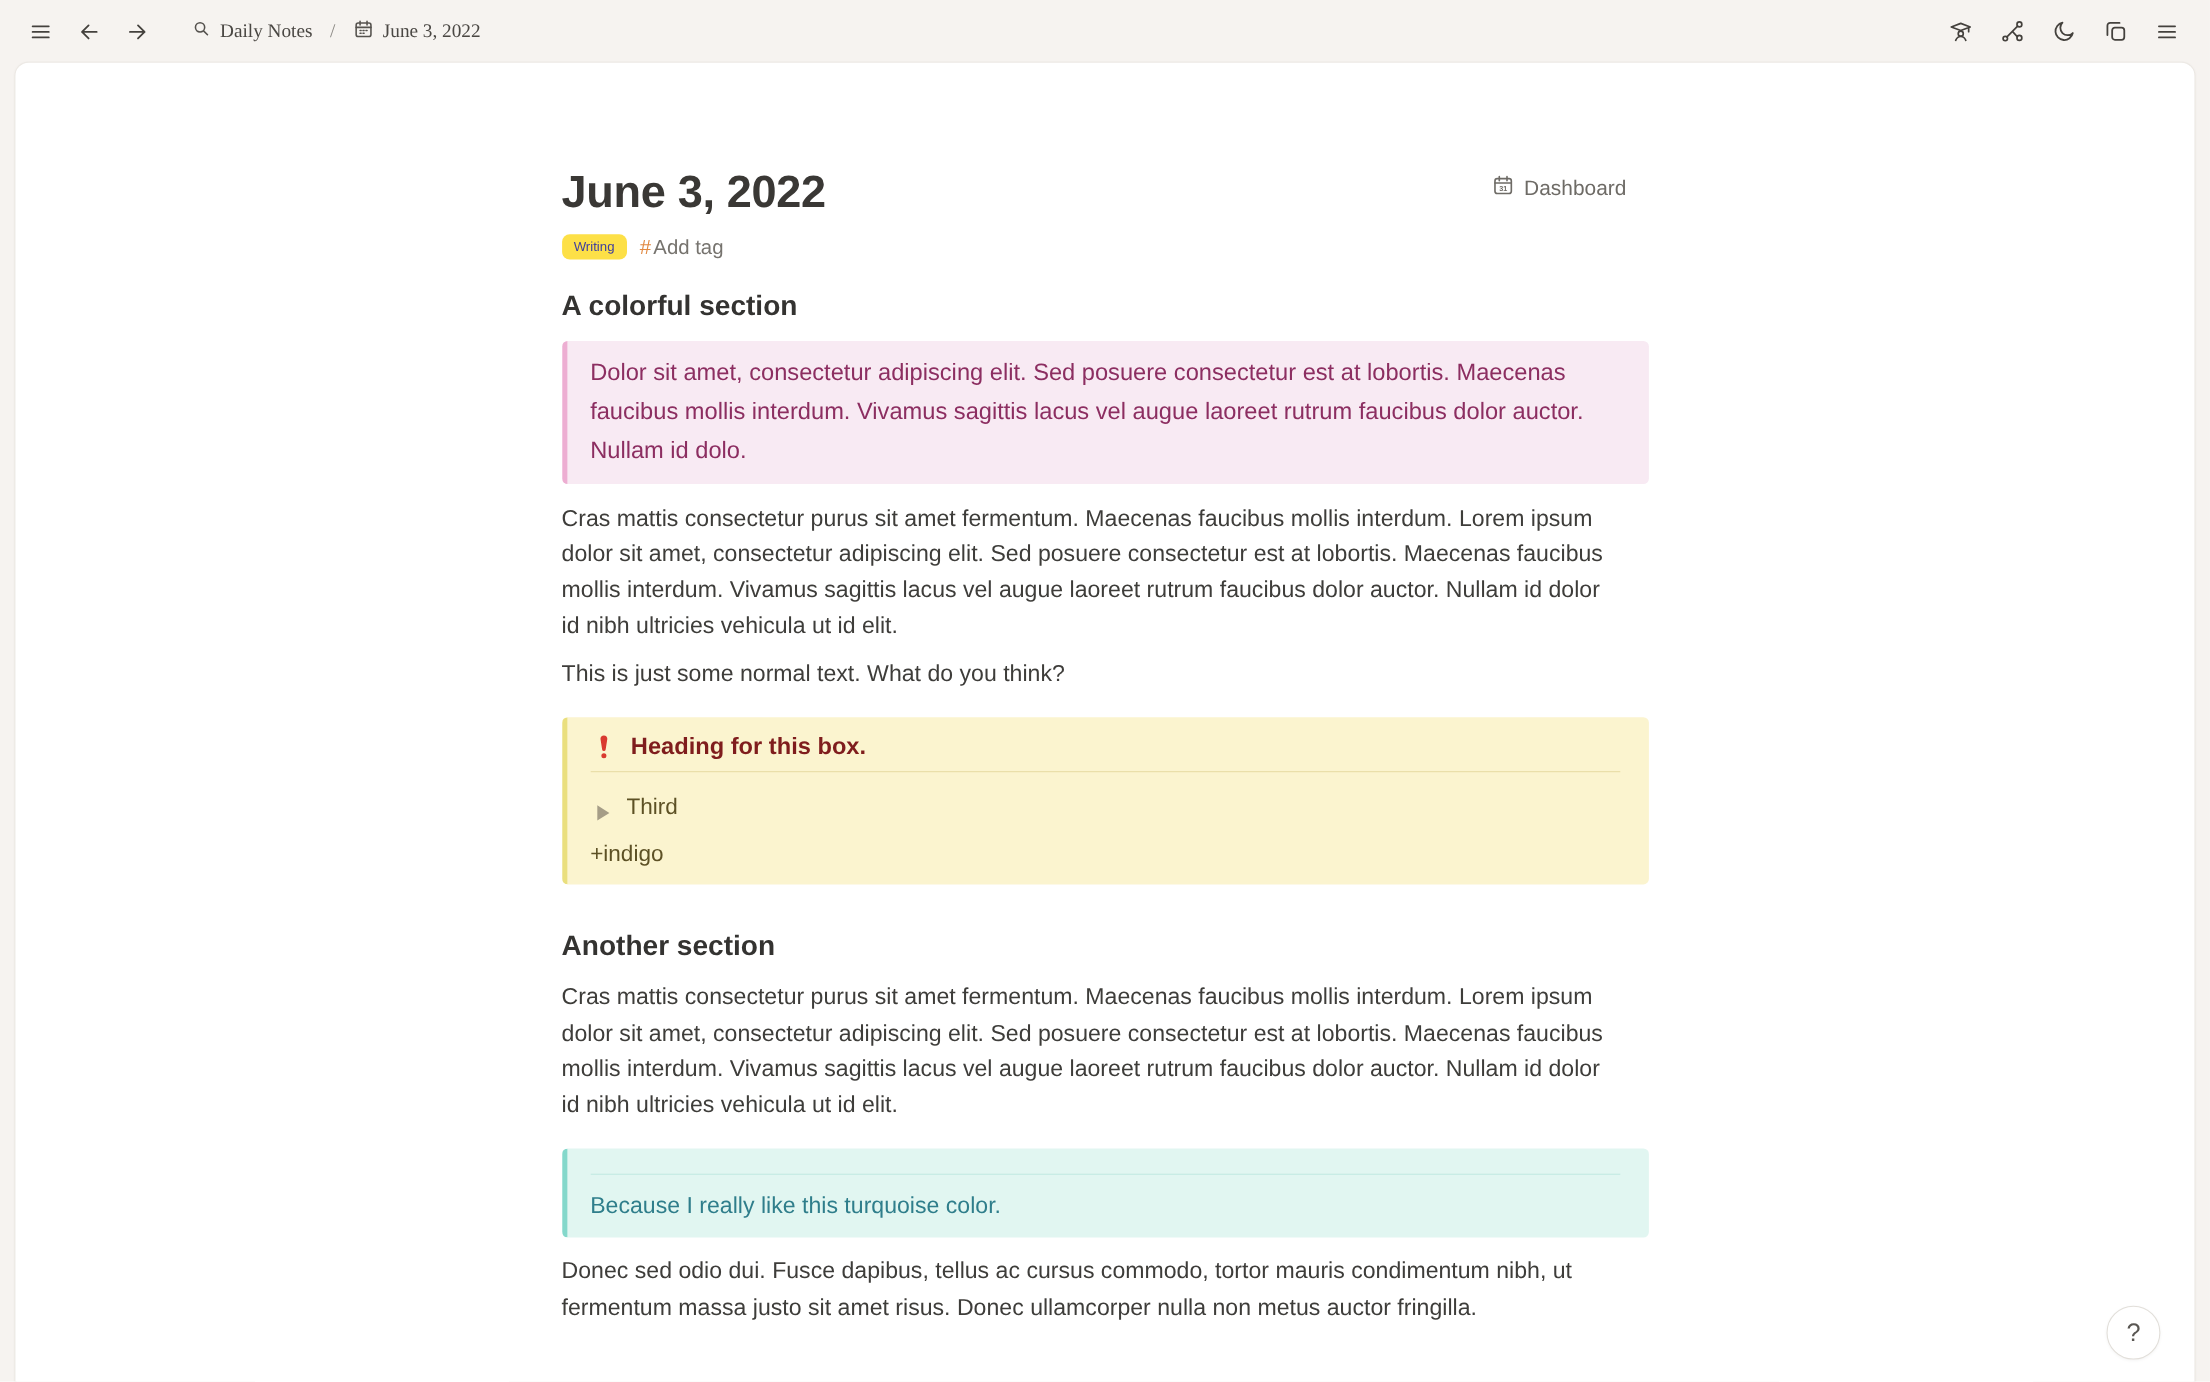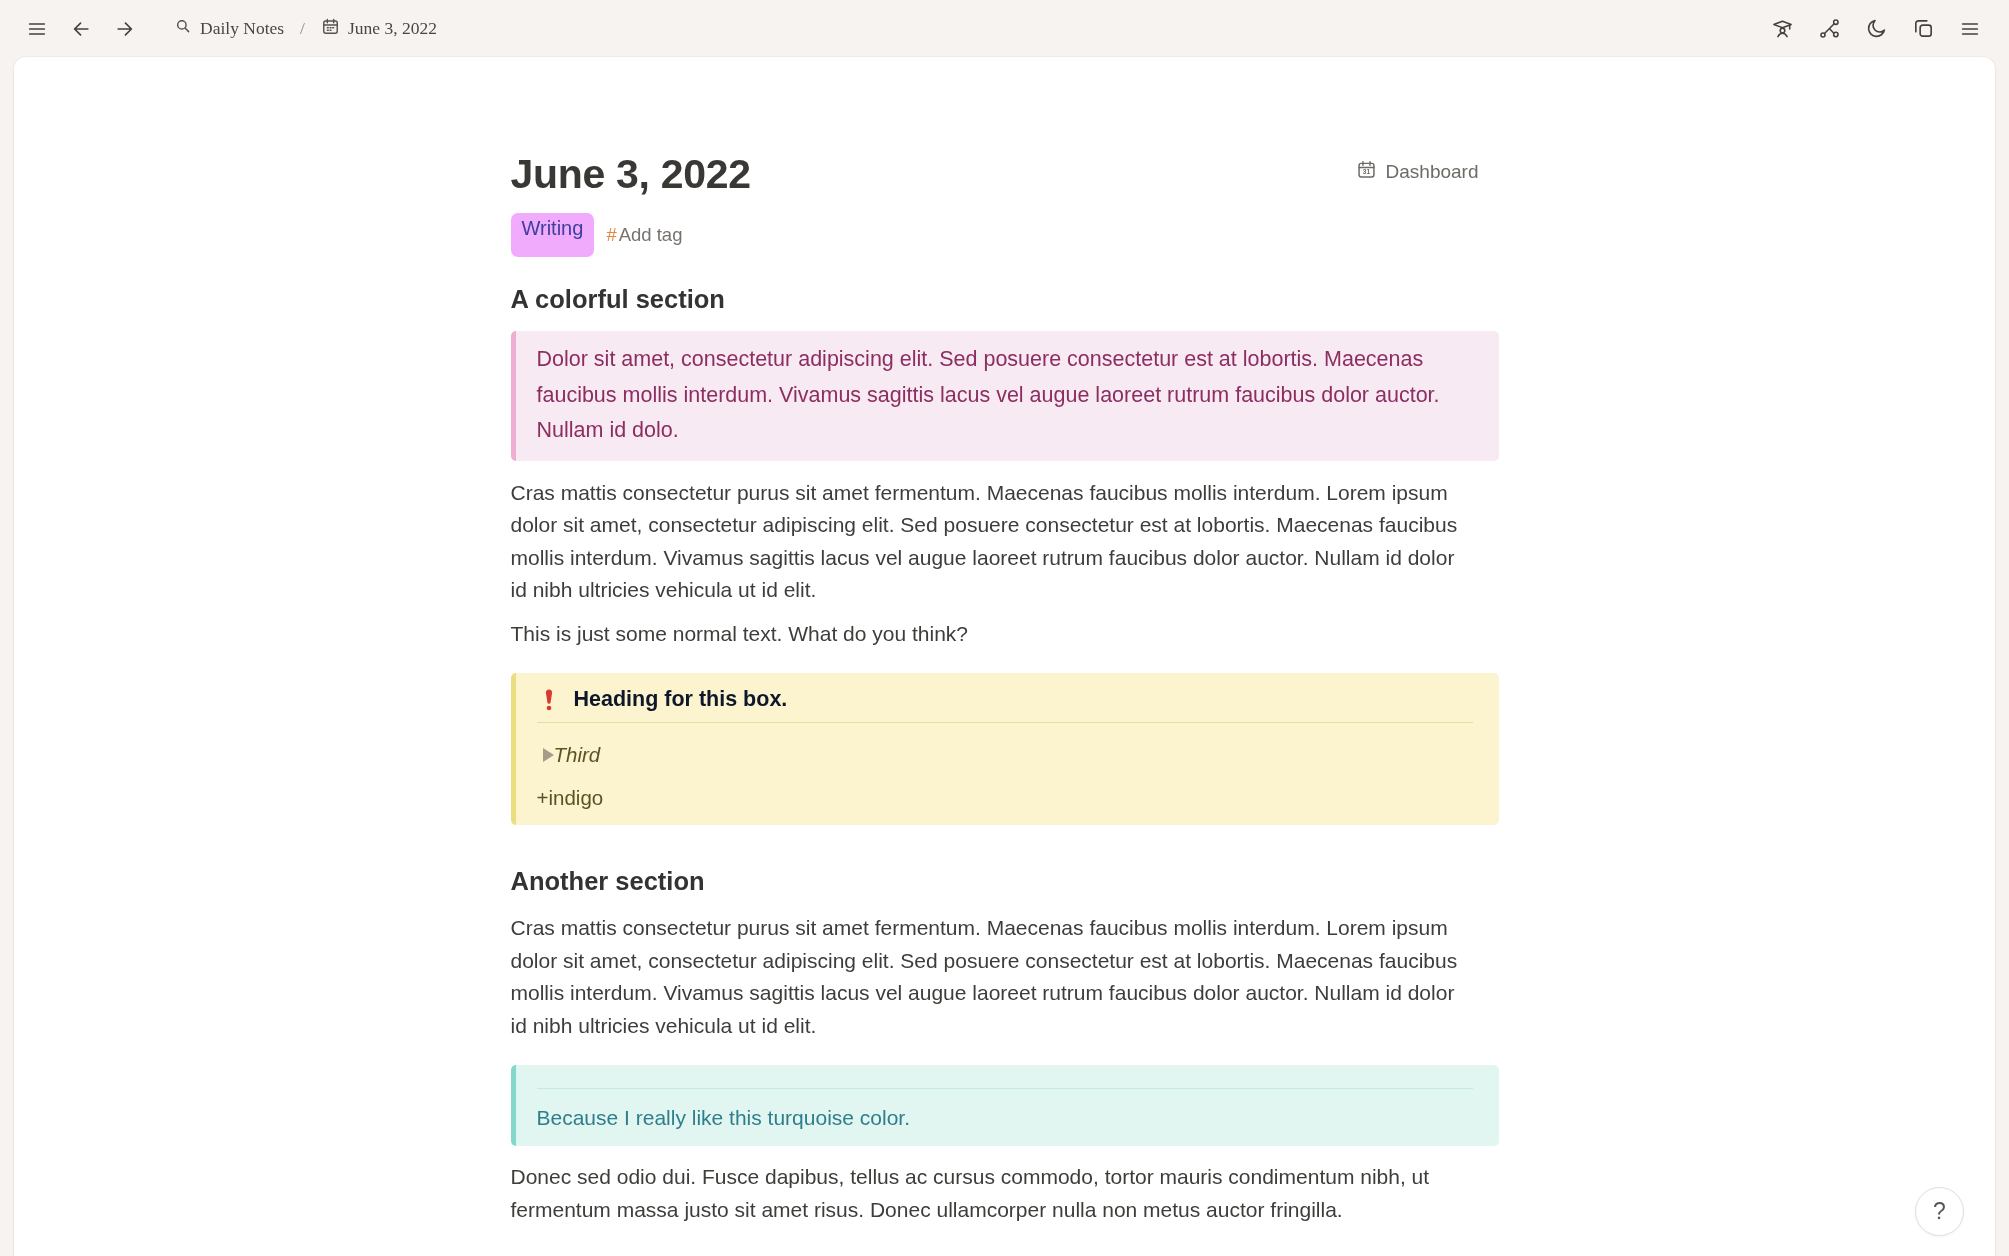--- a/index.html
+++ b/index.html
@@ -54,22 +54,22 @@
     color:#3a3835;
   }
   .dashboard-link {
     display:flex; align-items:center; gap:9px; margin-bottom:13px; margin-right:20px;
     font-size:19px; color:#6e6b66; cursor:pointer;
   }
 
   
   .tags-row { display:flex; align-items:center; gap:12px; margin-top:15px; }
   .tag-pill {
-    background:#f0abfc; color:#3e3e9f; font-size:20px; font-weight:500;
-    padding:4px 11px 17px 11px; border-radius:7px; cursor:pointer;
+    background:#fde047; color:#3e3e9f; font-size:12px; font-weight:500;
+    padding:4px 11px 5px 11px; border-radius:7px; cursor:pointer;
   }
   .add-tag { display:flex; align-items:center; font-size:18.5px; cursor:pointer; }
   .add-tag .hash { color:#e1883f; margin-right:2px; }
   .add-tag .label { color:#76736e; }
 
   
   .section-heading {
     font-size:25.5px; font-weight:700; color:#343331; margin:28px 0 0 0;
   }
   .section-heading.second { margin-top:42px; }
@@ -90,25 +90,25 @@
     margin-top:17px; background:#f8eaf3; border-left:5px solid #edaed2;
     padding:11px 26px 12px 21px;
     font-size:21.5px; line-height:35.5px; color:#8c2e61;
   }
 
   
   .callout.yellow {
     margin-top:23px; background:#fbf4cf; border-left:5px solid #eadf7e;
     padding:14px 26px 15px 21px; color:#5d5125;
   }
-  .callout.yellow .callout-head { font-size:21.5px; color:#0f172a; }
+  .callout.yellow .callout-head { font-size:21.5px; color:#7f1d1d; }
   .callout.yellow .callout-divider { background:#e8dda6; }
   .toggle-item {
-    display:flex; align-items:center; margin-top:20px;
-    font-size:20.5px; color:#5d5125; cursor:pointer;font-style:italic;
+    display:flex; align-items:flex-end; gap:16px; margin-top:20px;
+    font-size:20.5px; color:#5d5125; cursor:pointer;
   }
   .tri {
     width:0; height:0; flex:0 0 auto;
     border-left:11px solid #a59d87; border-top:7px solid transparent; border-bottom:7px solid transparent;
     margin-left:6px;
   }
   .yellow-footer { margin-top:19px; font-size:20.5px; color:#5d5125; }
 
   
   .callout.teal {

